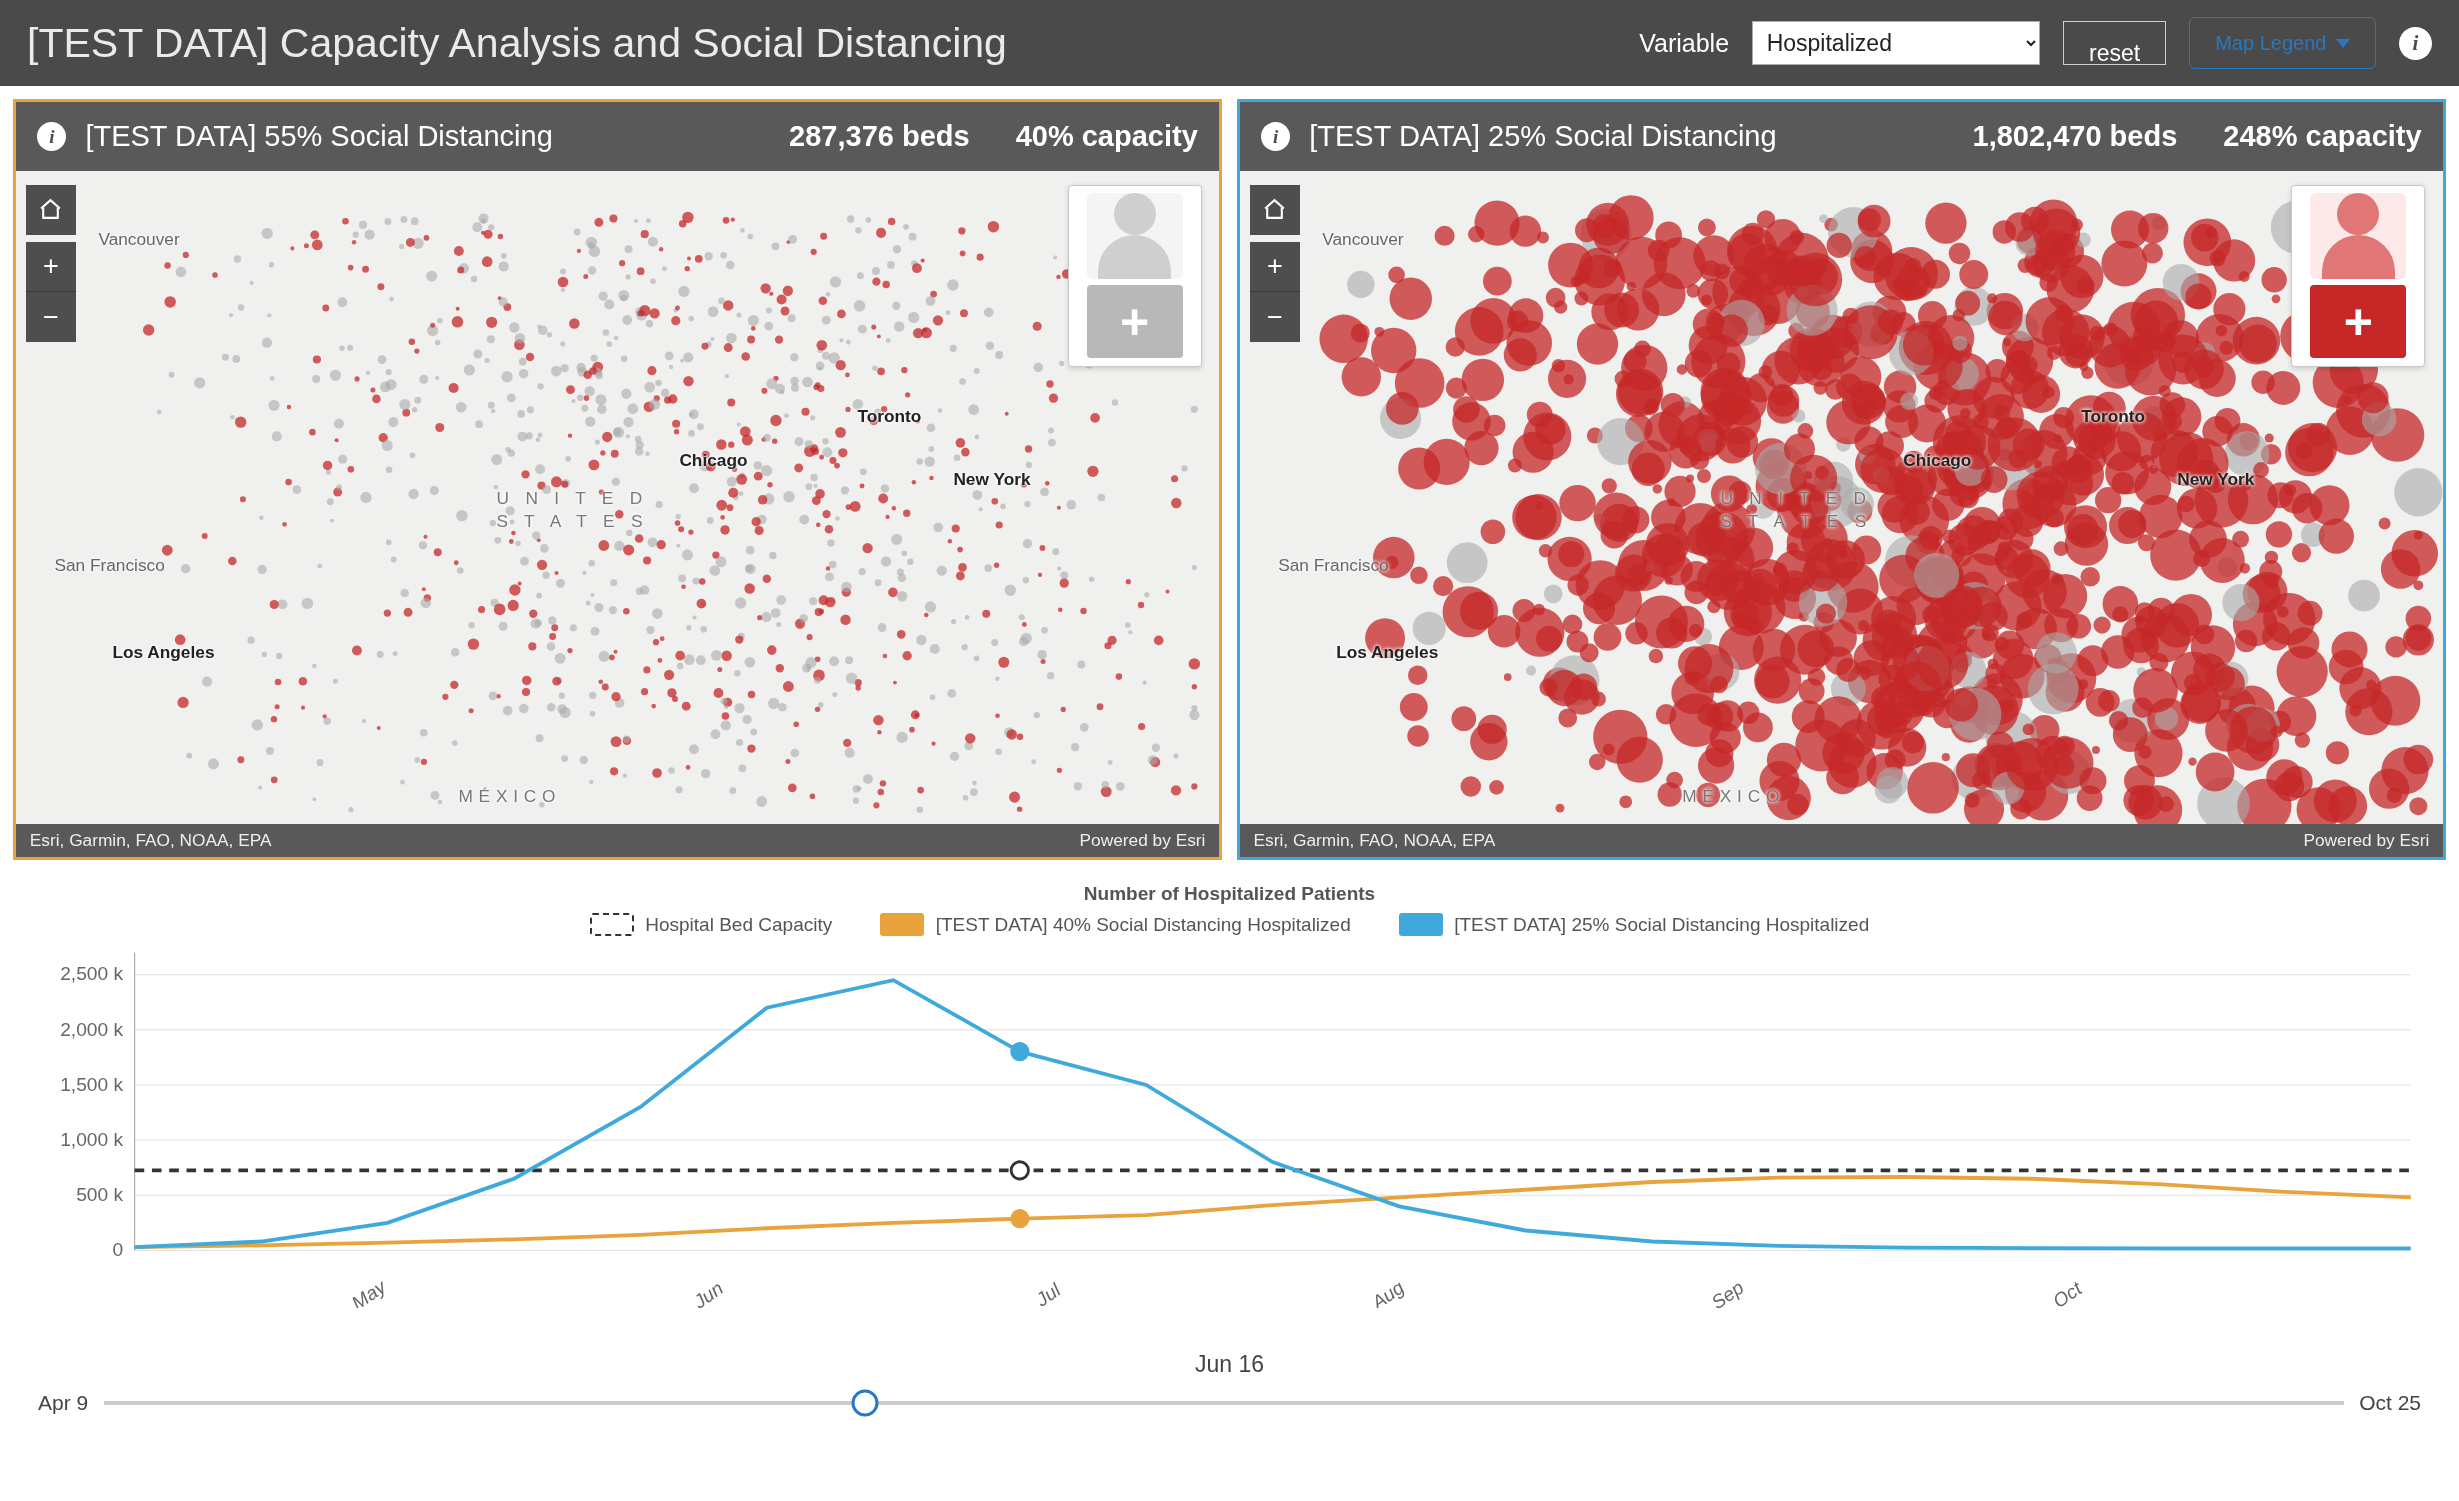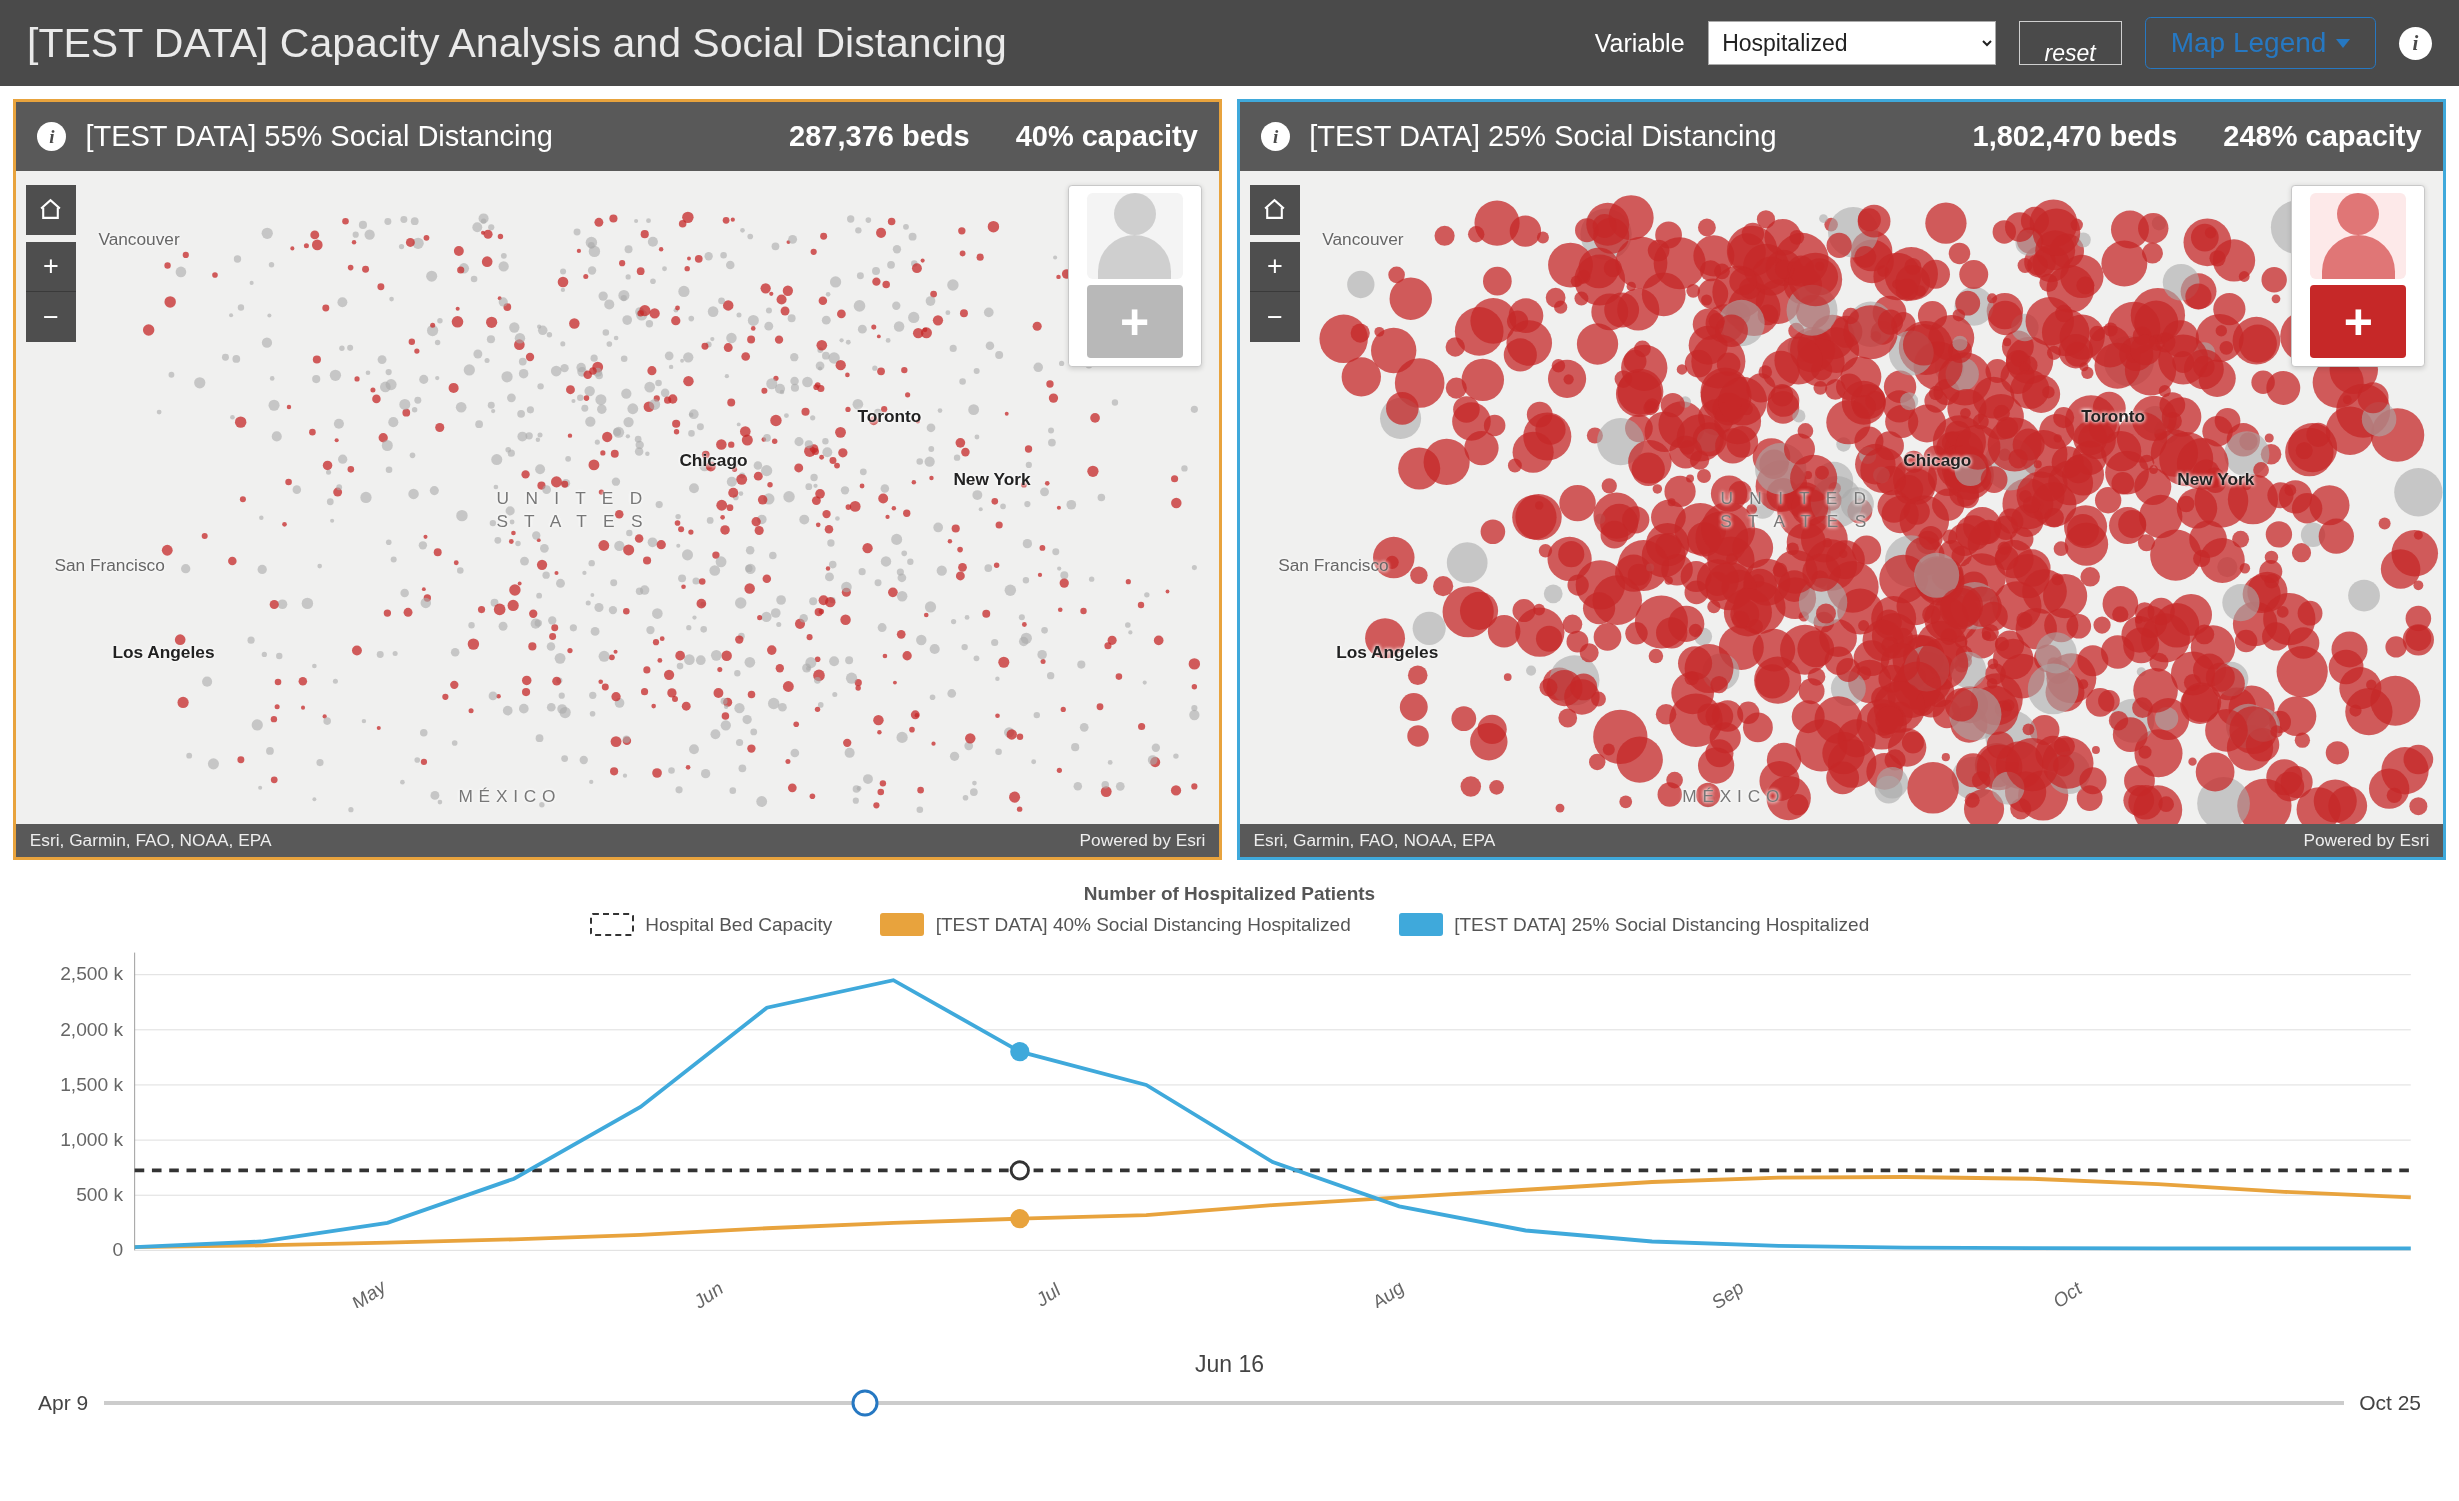--- a/index.html
+++ b/index.html
@@ -50,24 +50,23 @@
     color: #222;
   }
   .reset-btn {
     font-size: 23px;
     height: 44px;
     padding: 18px 25px;
     color: #fff;
     background: transparent;
     border: 1.9px solid #cfcfcf;
     cursor: pointer;
-    font-style: italic;
   }
   .legend-btn {
-    font-size: 28px;
+    font-size: 20px;
     height: 52px;
     padding: 0 25px;
     color: var(--dash-blue);
     background: transparent;
     border: 1.9px solid var(--dash-blue);
     border-radius: 5.8px;
     display: inline-flex;
     align-items: center;
     gap: 9.6px;
     cursor: pointer;

